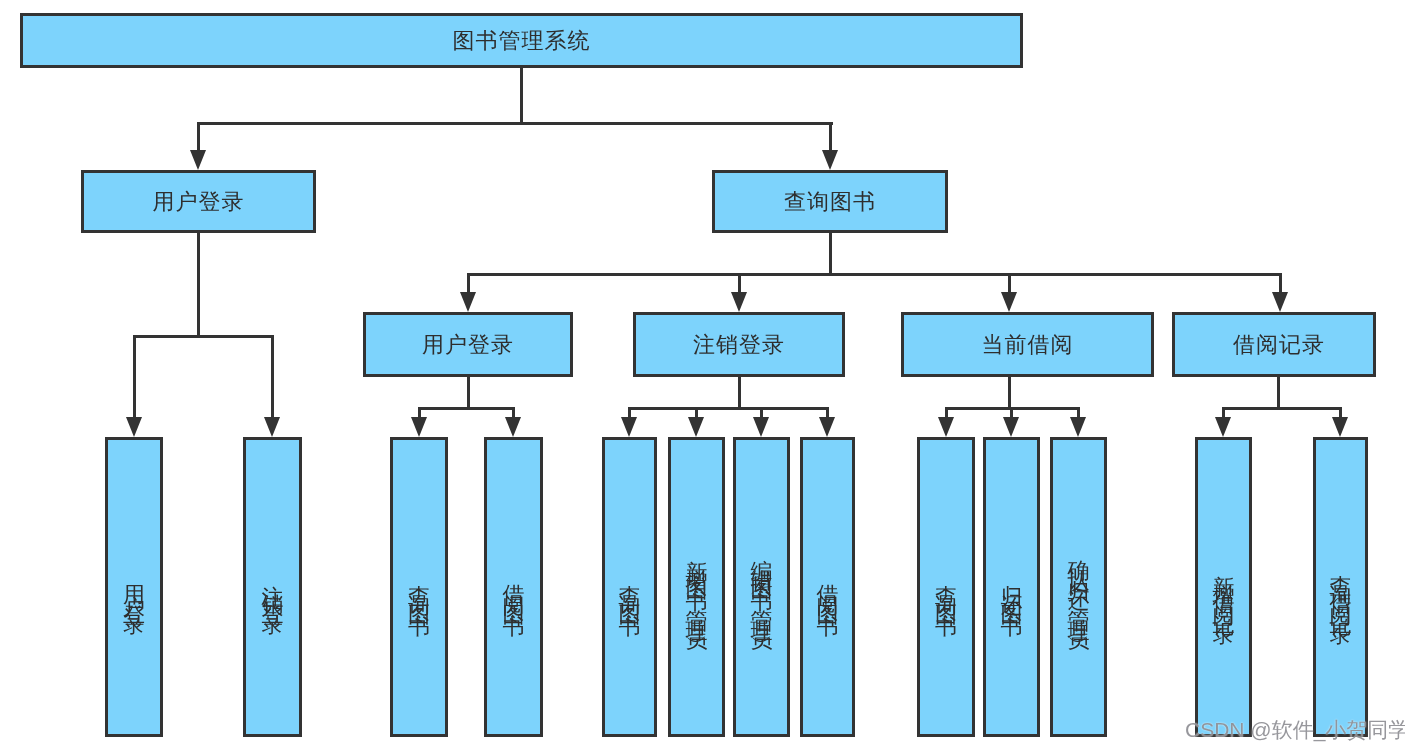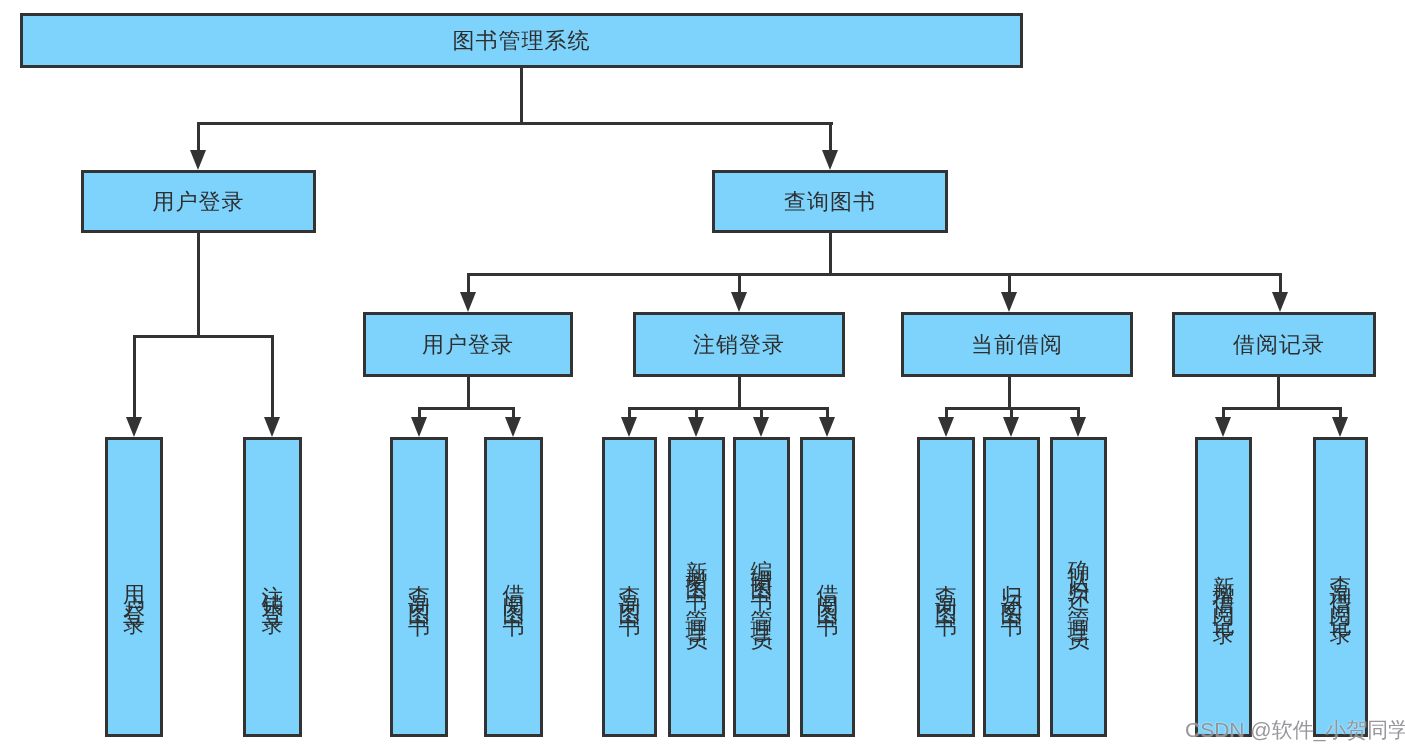--- a/index.html
+++ b/index.html
@@ -82,21 +82,21 @@
   <div class="arrow" style="left:460px; top:292px;"></div>
   <div class="line" style="left:738px; top:273px; width:3px; height:22px;"></div>
   <div class="arrow" style="left:731px; top:292px;"></div>
   <div class="line" style="left:1008px; top:273px; width:3px; height:22px;"></div>
   <div class="arrow" style="left:1001px; top:292px;"></div>
   <div class="line" style="left:1279px; top:273px; width:3px; height:22px;"></div>
   <div class="arrow" style="left:1272px; top:292px;"></div>
 
   <div class="box hbox" style="left:363px; top:312px; width:210px; height:65px;">用户登录</div>
   <div class="box hbox" style="left:633px; top:312px; width:212px; height:65px;">注销登录</div>
-  <div class="box hbox" style="left:901px; top:312px; width:232px; height:65px;">当前借阅</div>
+  <div class="box hbox" style="left:901px; top:312px; width:253px; height:65px;">当前借阅</div>
   <div class="box hbox" style="left:1172px; top:312px; width:204px; height:65px;padding-left:10px;">借阅记录</div>
 
   <div class="line" style="left:467px; top:375px; width:3px; height:32px;"></div>
   <div class="line" style="left:418px; top:407px; width:97px; height:3px;"></div>
   <div class="line" style="left:418px; top:407px; width:3px; height:12px;"></div>
   <div class="arrow" style="left:411px; top:417px;"></div>
   <div class="line" style="left:512px; top:407px; width:3px; height:12px;"></div>
   <div class="arrow" style="left:505px; top:417px;"></div>
 
   <div class="line" style="left:738px; top:375px; width:3px; height:32px;"></div>

